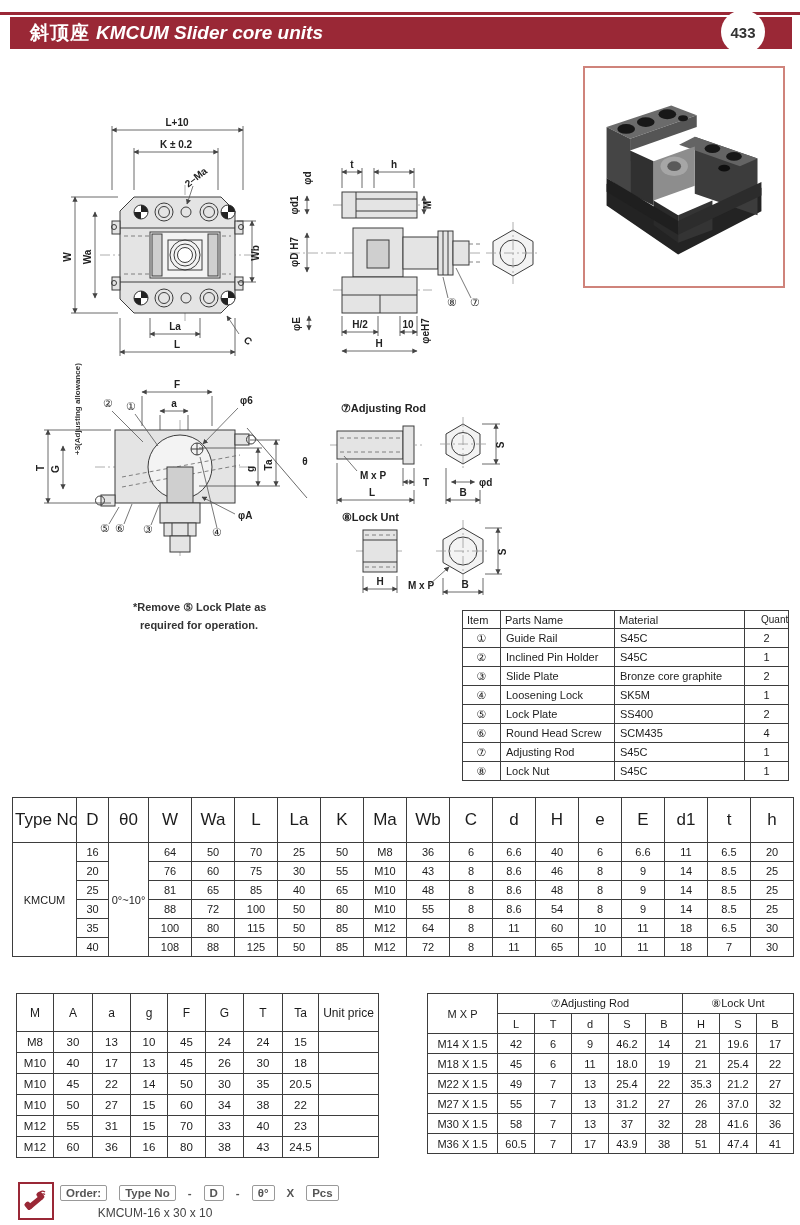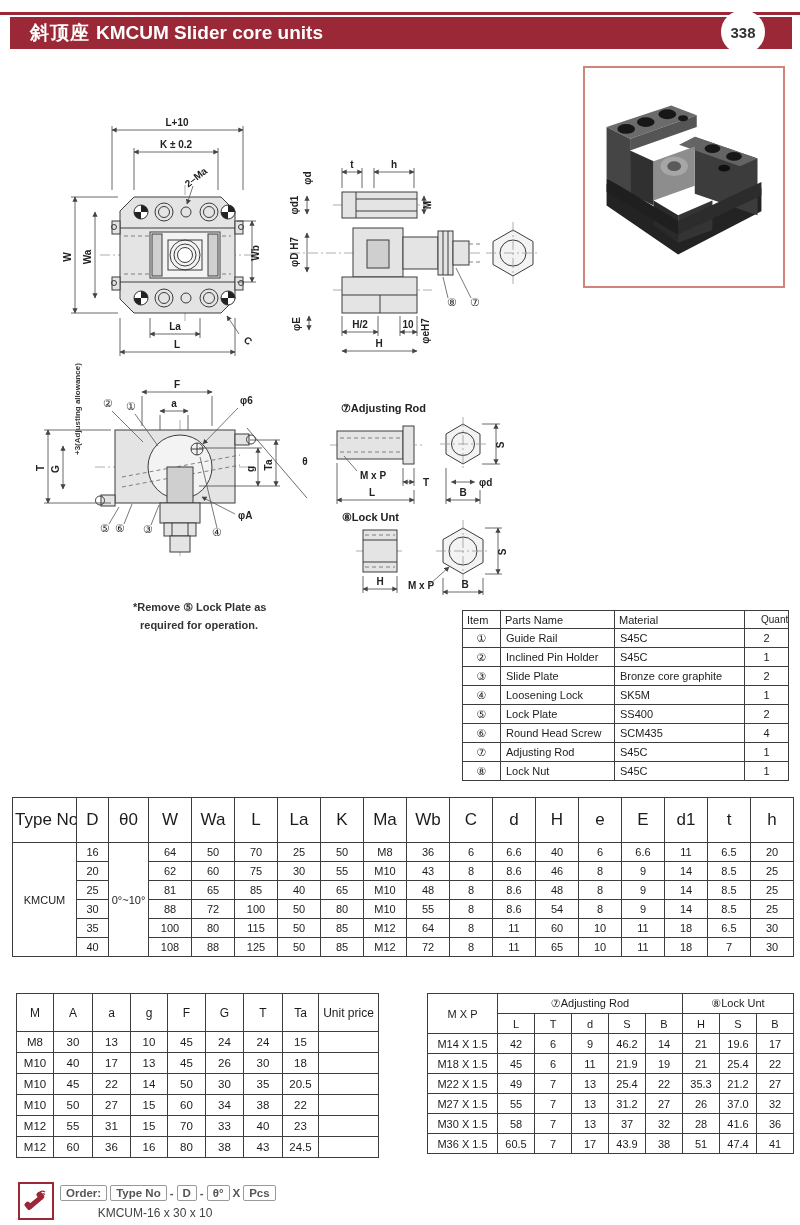--- a/index.html
+++ b/index.html
@@ -1,21 +1,21 @@
 <!DOCTYPE html>
 <html><head>
 <meta charset="utf-8">
 <style>
   html,body{margin:0;padding:0;background:#fff;}
   .page{position:relative;width:800px;height:1225px;background:#fff;font-family:"Liberation Sans",sans-serif;overflow:hidden;}
   
   .top-line{position:absolute;left:0;top:12px;width:800px;height:3px;background:#9a2836;}
   .header-bar{position:absolute;left:10px;top:17px;width:782px;height:32px;background:#9a2836;color:#fff;display:flex;align-items:center;padding-left:20px;box-sizing:border-box;}
   .title-zh{font-size:19px;font-weight:bold;letter-spacing:1px;}
-  .title-en{font-size:19px;font-weight:bold;margin-left:6px;}
+  .title-en{font-size:19px;font-weight:bold;margin-left:6px;font-style:italic;}
   .page-num{position:absolute;left:721px;top:10px;width:44px;height:44px;border-radius:50%;background:#fff;color:#333;display:flex;align-items:center;justify-content:center;font-size:15px;font-weight:bold;z-index:2;}
   
   .photo-box{position:absolute;left:583px;top:66px;width:202px;height:222px;border:2px solid #cf837b;background:#fff;box-sizing:border-box;}
   
   .draw-svg{position:absolute;left:0;top:55px;}
   .ln{stroke:#3c3c3c;stroke-width:1;fill:none;}
   .fl{fill:#e4e4e4;stroke:#3c3c3c;stroke-width:1;}
   .fl2{fill:#cfcfcf;stroke:#3c3c3c;stroke-width:1;}
   .whf{fill:#f3f3f3;stroke:#3c3c3c;stroke-width:1;}
   .cl{stroke:#999;stroke-width:0.8;fill:none;stroke-dasharray:10 3 2 3;}
@@ -39,36 +39,36 @@
   .main th{font-size:17px;height:45px;}
   .main td{font-size:11px;height:19px;}
   .ltab{position:absolute;left:16px;top:993px;width:362px;}
   .ltab th{font-size:12px;height:38px;}
   .ltab td{font-size:11.5px;height:21px;}
   .rtab{position:absolute;left:427px;top:993px;width:366px;}
   .rtab th{font-size:11px;height:20px;}
   .rtab td{font-size:11px;height:20px;}
   
   .phone-box{position:absolute;left:18px;top:1182px;width:36px;height:38px;border:2px solid #9a2836;background:#fff;box-sizing:border-box;display:flex;align-items:center;justify-content:center;}
-  .order-row{position:absolute;left:60px;top:1185px;display:flex;align-items:center;gap:3px;}
+  .order-row{position:absolute;left:60px;top:1185px;display:flex;align-items:center;gap:12px;}
   .obox{display:inline-block;border:1.5px solid #999;border-radius:2px;padding:1px 5px;font-size:11.5px;font-weight:bold;color:#555;background:#fff;}
   .osep{font-size:11.5px;font-weight:bold;color:#555;}
   .order-example{position:absolute;left:60px;top:1206px;width:190px;text-align:center;font-size:12px;color:#444;}
 </style>
 </head>
 <body>
 
 <div class="page">
 
   <div class="top-line"></div>
   <div class="header-bar">
     <span class="title-zh">斜顶座</span>
     <span class="title-en">KMCUM  Slider core units</span>
   </div>
-  <div class="page-num">338</div>
+  <div class="page-num">433</div>
 
   <div class="photo-box">
     <svg width="198" height="218" viewBox="0 0 202 222">
       <polygon points="22,118 95,162 180,122 180,146 95,190 22,140" fill="#232323"></polygon>
       <polygon points="22,60 88,38 114,48 46,72" fill="#6b6b6b"></polygon>
       <polygon points="22,60 46,72 46,128 22,112" fill="#454545"></polygon>
       <polygon points="46,72 114,48 114,60 46,84" fill="#555555"></polygon>
       <polygon points="46,84 46,128 70,140 70,95" fill="#303030"></polygon>
       <ellipse cx="42" cy="62" rx="9" ry="5" fill="#171717"></ellipse>
       <ellipse cx="62" cy="55" rx="9" ry="5" fill="#171717"></ellipse>
@@ -499,21 +499,21 @@
           <td>6.6</td>
           <td>40</td>
           <td>6</td>
           <td>6.6</td>
           <td>11</td>
           <td>6.5</td>
           <td>20</td>
         </tr>
         <tr>
           <td>20</td>
-          <td>62</td>
+          <td>76</td>
           <td>60</td>
           <td>75</td>
           <td>30</td>
           <td>55</td>
           <td>M10</td>
           <td>43</td>
           <td>8</td>
           <td>8.6</td>
           <td>46</td>
           <td>8</td>
@@ -731,21 +731,21 @@
           <td>14</td>
           <td>21</td>
           <td>19.6</td>
           <td>17</td>
         </tr>
         <tr>
           <td>M18 X 1.5</td>
           <td>45</td>
           <td>6</td>
           <td>11</td>
-          <td>21.9</td>
+          <td>18.0</td>
           <td>19</td>
           <td>21</td>
           <td>25.4</td>
           <td>22</td>
         </tr>
         <tr>
           <td>M22 X 1.5</td>
           <td>49</td>
           <td>7</td>
           <td>13</td>

